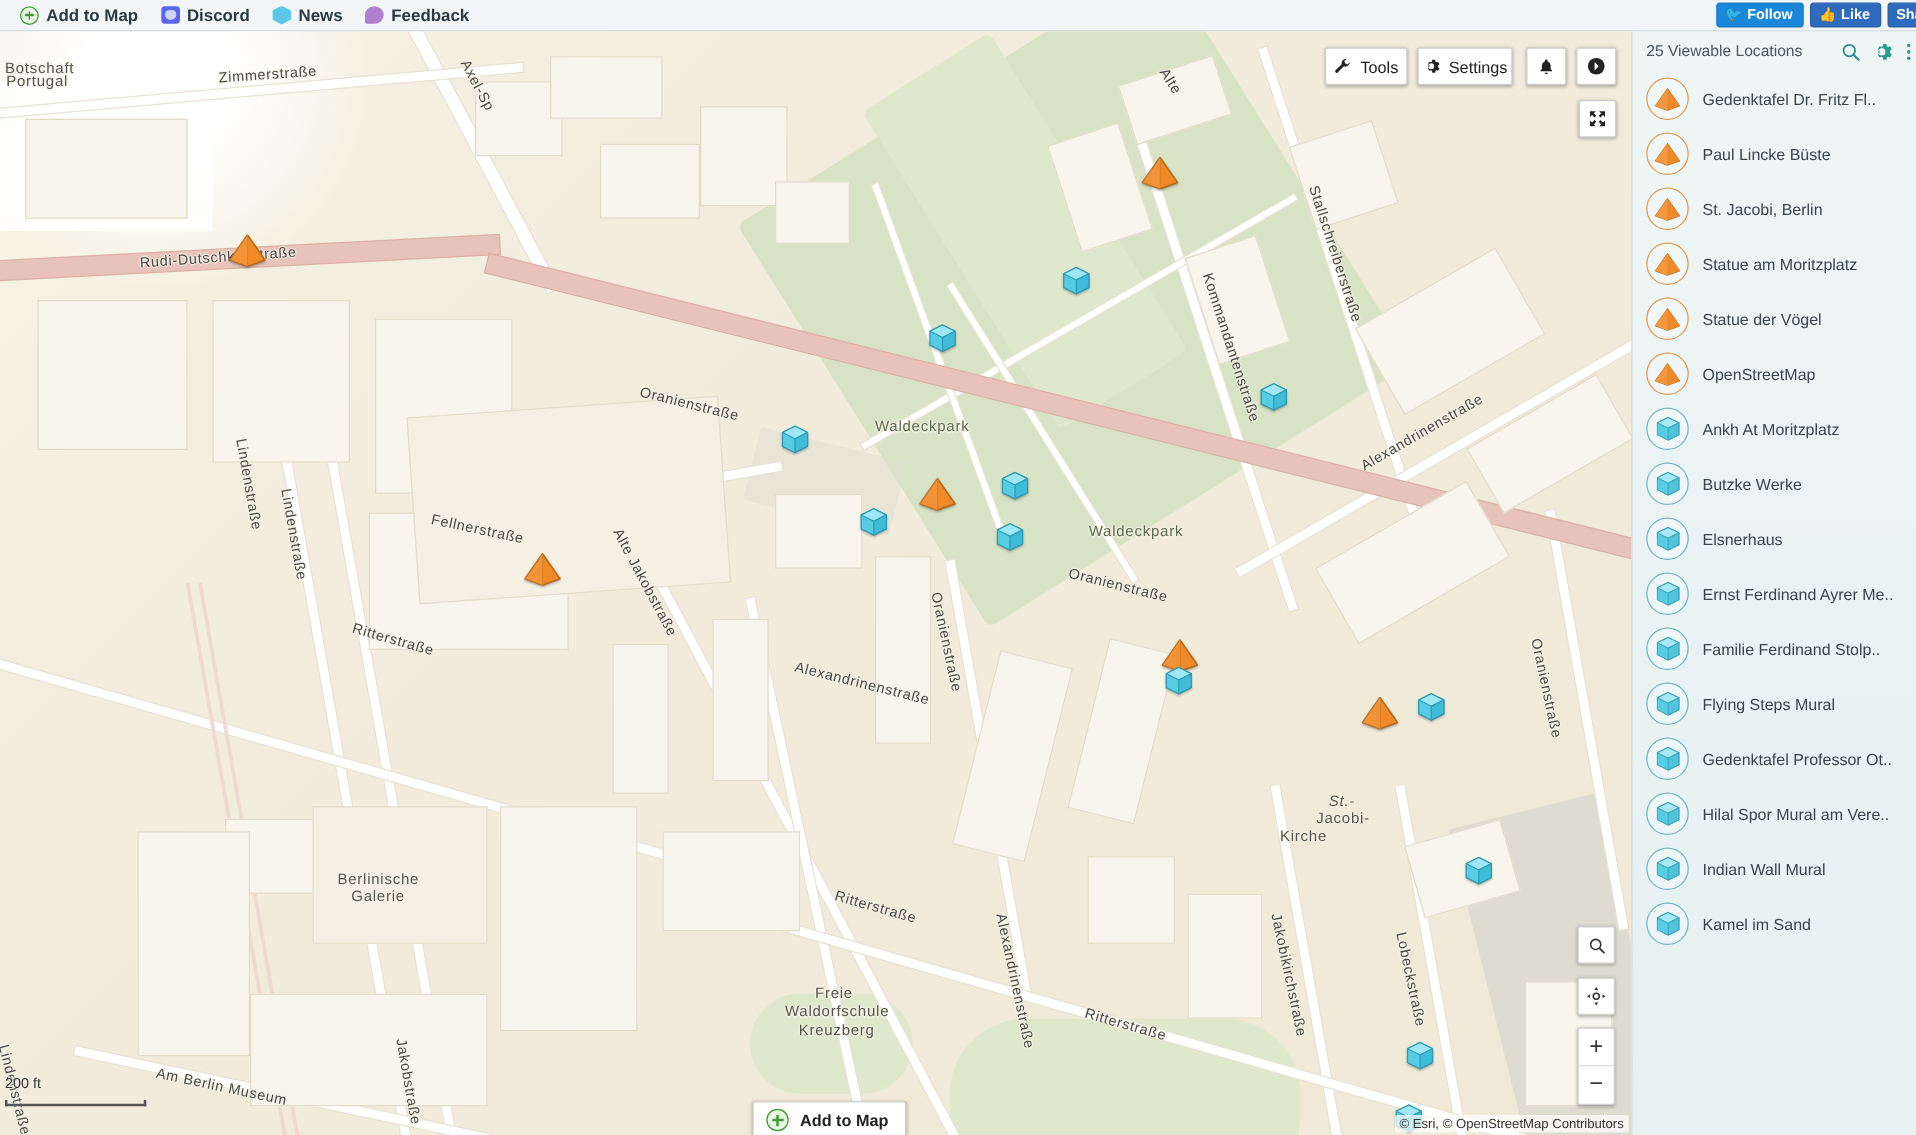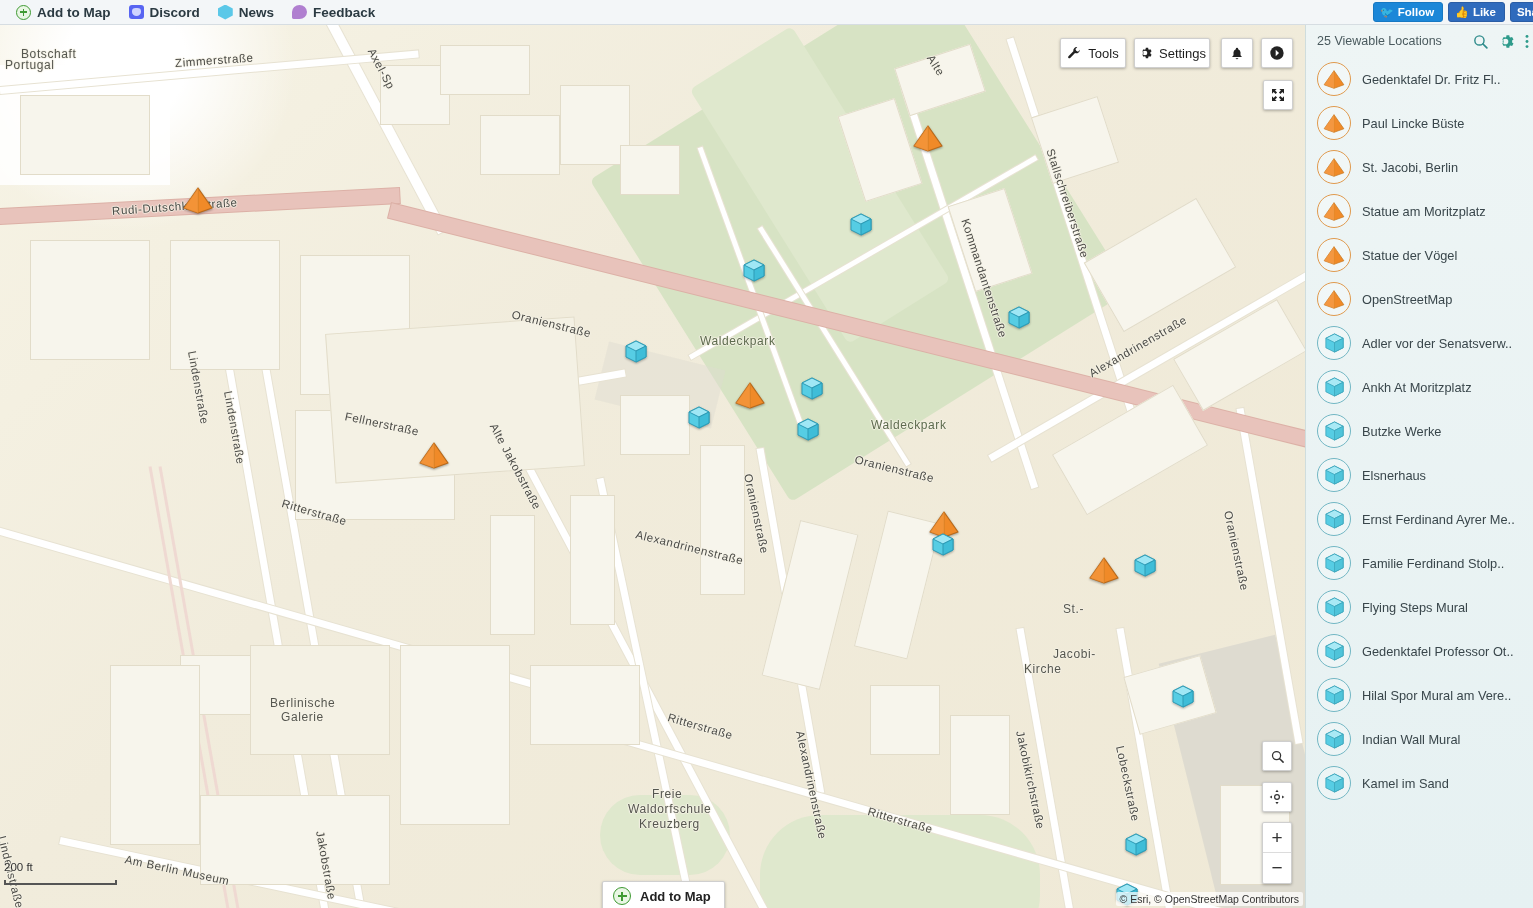--- a/index.html
+++ b/index.html
@@ -326,21 +326,21 @@
   <div class="bld" style="left:400px;top:620px;width:110px;height:180px;"></div>
   <div class="bld" style="left:530px;top:640px;width:110px;height:80px;"></div>
   <div class="bld" style="left:870px;top:660px;width:70px;height:70px;"></div>
   <div class="bld" style="left:950px;top:690px;width:60px;height:100px;"></div>
   <div class="bld" style="left:1130px;top:640px;width:80px;height:60px;transform:rotate(-16deg);"></div>
   <div class="bld" style="left:1220px;top:760px;width:70px;height:100px;"></div>
   <div class="bld" style="left:850px;top:80px;width:60px;height:90px;transform:rotate(-18deg);"></div>
   <div class="bld" style="left:900px;top:30px;width:80px;height:50px;transform:rotate(-18deg);"></div>
 
   <div id="mapLabels">
-      <div class="maplabel place" style="left: 4px; top: 22px; transform: rotate(0deg); transform-origin: 0px 50%; margin-left: 17px;">Botschaft</div>
+      <div class="maplabel place" style="left: 4px; top: 22px; transform: rotate(0deg); transform-origin: 0px 50%;">Botschaft</div>
       <div class="maplabel place" style="left: 5px; top: 33px; transform: rotate(0deg); transform-origin: 0px 50%;">Portugal</div>
       <div class="maplabel " style="left: 175px; top: 32px; transform: rotate(-4deg); transform-origin: 0px 50%;">Zimmerstraße</div>
       <div class="maplabel " style="left: 371px; top: 18px; transform: rotate(62deg); transform-origin: 0px 50%;">Axel-Sp</div>
       <div class="maplabel " style="left: 930px; top: 25px; transform: rotate(58deg); transform-origin: 0px 50%;">Alte</div>
       <div class="maplabel " style="left: 112px; top: 180px; transform: rotate(-4deg); transform-origin: 0px 50%;">Rudi-Dutschke-Straße</div>
       <div class="maplabel " style="left: 512px; top: 283px; transform: rotate(14deg); transform-origin: 0px 50%;">Oranienstraße</div>
       <div class="maplabel " style="left: 855px; top: 428px; transform: rotate(14deg); transform-origin: 0px 50%;">Oranienstraße</div>
       <div class="maplabel " style="left: 1050px; top: 118px; transform: rotate(72deg); transform-origin: 0px 50%;">Stallschreiberstraße</div>
       <div class="maplabel " style="left: 965px; top: 188px; transform: rotate(72deg); transform-origin: 0px 50%;">Kommandantenstraße</div>
       <div class="maplabel " style="left: 1090px; top: 343px; transform: rotate(-30deg); transform-origin: 0px 50%;">Alexandrinenstraße</div>
@@ -349,21 +349,21 @@
       <div class="maplabel " style="left: 192px; top: 320px; transform: rotate(80deg); transform-origin: 0px 50%;">Lindenstraße</div>
       <div class="maplabel " style="left: 228px; top: 360px; transform: rotate(80deg); transform-origin: 0px 50%;">Lindenstraße</div>
       <div class="maplabel " style="left: 345px; top: 385px; transform: rotate(12deg); transform-origin: 0px 50%;">Fellnerstraße</div>
       <div class="maplabel " style="left: 493px; top: 393px; transform: rotate(62deg); transform-origin: 0px 50%;">Alte Jakobstraße</div>
       <div class="maplabel " style="left: 282px; top: 472px; transform: rotate(16deg); transform-origin: 0px 50%;">Ritterstraße</div>
       <div class="maplabel " style="left: 636px; top: 503px; transform: rotate(14deg); transform-origin: 0px 50%;">Alexandrinenstraße</div>
       <div class="maplabel " style="left: 748px; top: 443px; transform: rotate(78deg); transform-origin: 0px 50%;">Oranienstraße</div>
       <div class="maplabel " style="left: 1228px; top: 480px; transform: rotate(78deg); transform-origin: 0px 50%;">Oranienstraße</div>
       <div class="maplabel place" style="left: 270px; top: 671px; transform: rotate(0deg); transform-origin: 0px 50%;">Berlinische</div>
       <div class="maplabel place" style="left: 281px; top: 685px; transform: rotate(0deg); transform-origin: 0px 50%;">Galerie</div>
-      <div class="maplabel place" style="left: 1063px; top: 577px; transform: rotate(0deg); transform-origin: 0px 50%;">St.-</div>
+      <div class="maplabel place" style="left: 1063px; top: 609px; transform: rotate(0deg); transform-origin: 0px 50%; font-style: italic;">St.-</div>
       <div class="maplabel place" style="left: 1053px; top: 622px; transform: rotate(0deg); transform-origin: 0px 50%;">Jacobi-</div>
       <div class="maplabel place" style="left: 1024px; top: 637px; transform: rotate(0deg); transform-origin: 0px 50%;">Kirche</div>
       <div class="maplabel " style="left: 668px; top: 686px; transform: rotate(16deg); transform-origin: 0px 50%;">Ritterstraße</div>
       <div class="maplabel " style="left: 868px; top: 780px; transform: rotate(16deg); transform-origin: 0px 50%;">Ritterstraße</div>
       <div class="maplabel " style="left: 800px; top: 700px; transform: rotate(78deg); transform-origin: 0px 50%;">Alexandrinenstraße</div>
       <div class="maplabel " style="left: 1020px; top: 700px; transform: rotate(78deg); transform-origin: 0px 50%;">Jakobikirchstraße</div>
       <div class="maplabel " style="left: 1120px; top: 715px; transform: rotate(78deg); transform-origin: 0px 50%;">Lobeckstraße</div>
       <div class="maplabel place" style="left: 652px; top: 762px; transform: rotate(0deg); transform-origin: 0px 50%;">Freie</div>
       <div class="maplabel place" style="left: 628px; top: 777px; transform: rotate(0deg); transform-origin: 0px 50%;">Waldorfschule</div>
       <div class="maplabel place" style="left: 639px; top: 792px; transform: rotate(0deg); transform-origin: 0px 50%;">Kreuzberg</div>
@@ -604,30 +604,20 @@
         <span class="sb-label">OpenStreetMap</span>
       </div>
       <div class="sb-item">
         <span class="sb-badge cube">
           <svg width="19" height="20" viewBox="0 0 22 23">
             <path d="M11 1 L21 6 L21 17 L11 22 L1 17 L1 6 Z" fill="#56cde4" stroke="#3fa7bd" stroke-width="1"></path>
             <path d="M11 1 L21 6 L11 11 L1 6 Z" fill="#a9e9f5" stroke="#3fa7bd" stroke-width="1" stroke-linejoin="round"></path>
             <path d="M11 11 L21 6 L21 17 L11 22 Z" fill="#4fc4da" stroke="#3fa7bd" stroke-width="1" stroke-linejoin="round"></path>
           </svg>
         </span>
-        <span class="sb-label">Adler vor der Senatsverw..</span>
-      </div>
-      <div class="sb-item">
-        <span class="sb-badge cube">
-          <svg width="19" height="20" viewBox="0 0 22 23">
-            <path d="M11 1 L21 6 L21 17 L11 22 L1 17 L1 6 Z" fill="#56cde4" stroke="#3fa7bd" stroke-width="1"></path>
-            <path d="M11 1 L21 6 L11 11 L1 6 Z" fill="#a9e9f5" stroke="#3fa7bd" stroke-width="1" stroke-linejoin="round"></path>
-            <path d="M11 11 L21 6 L21 17 L11 22 Z" fill="#4fc4da" stroke="#3fa7bd" stroke-width="1" stroke-linejoin="round"></path>
-          </svg>
-        </span>
         <span class="sb-label">Ankh At Moritzplatz</span>
       </div>
       <div class="sb-item">
         <span class="sb-badge cube">
           <svg width="19" height="20" viewBox="0 0 22 23">
             <path d="M11 1 L21 6 L21 17 L11 22 L1 17 L1 6 Z" fill="#56cde4" stroke="#3fa7bd" stroke-width="1"></path>
             <path d="M11 1 L21 6 L11 11 L1 6 Z" fill="#a9e9f5" stroke="#3fa7bd" stroke-width="1" stroke-linejoin="round"></path>
             <path d="M11 11 L21 6 L21 17 L11 22 Z" fill="#4fc4da" stroke="#3fa7bd" stroke-width="1" stroke-linejoin="round"></path>
           </svg>
         </span>

